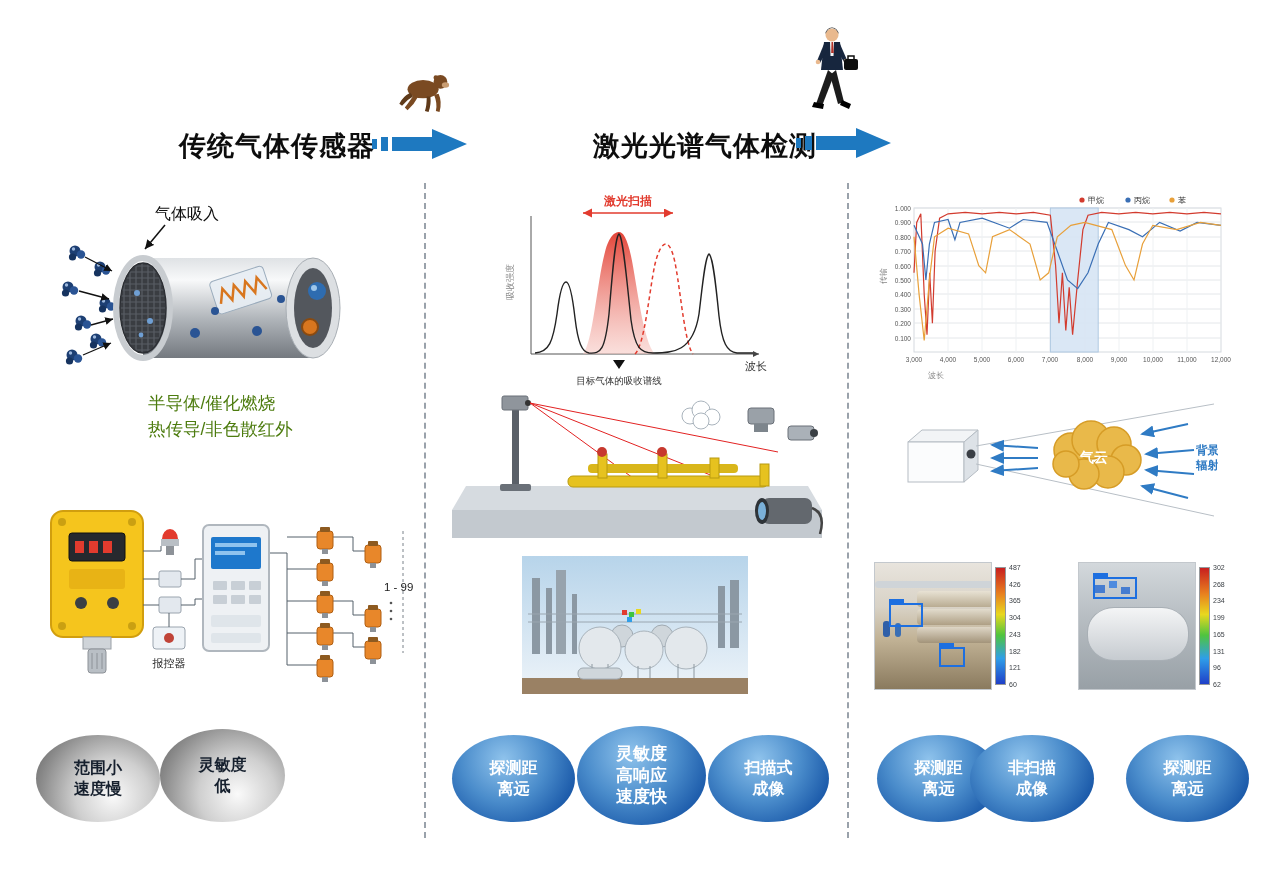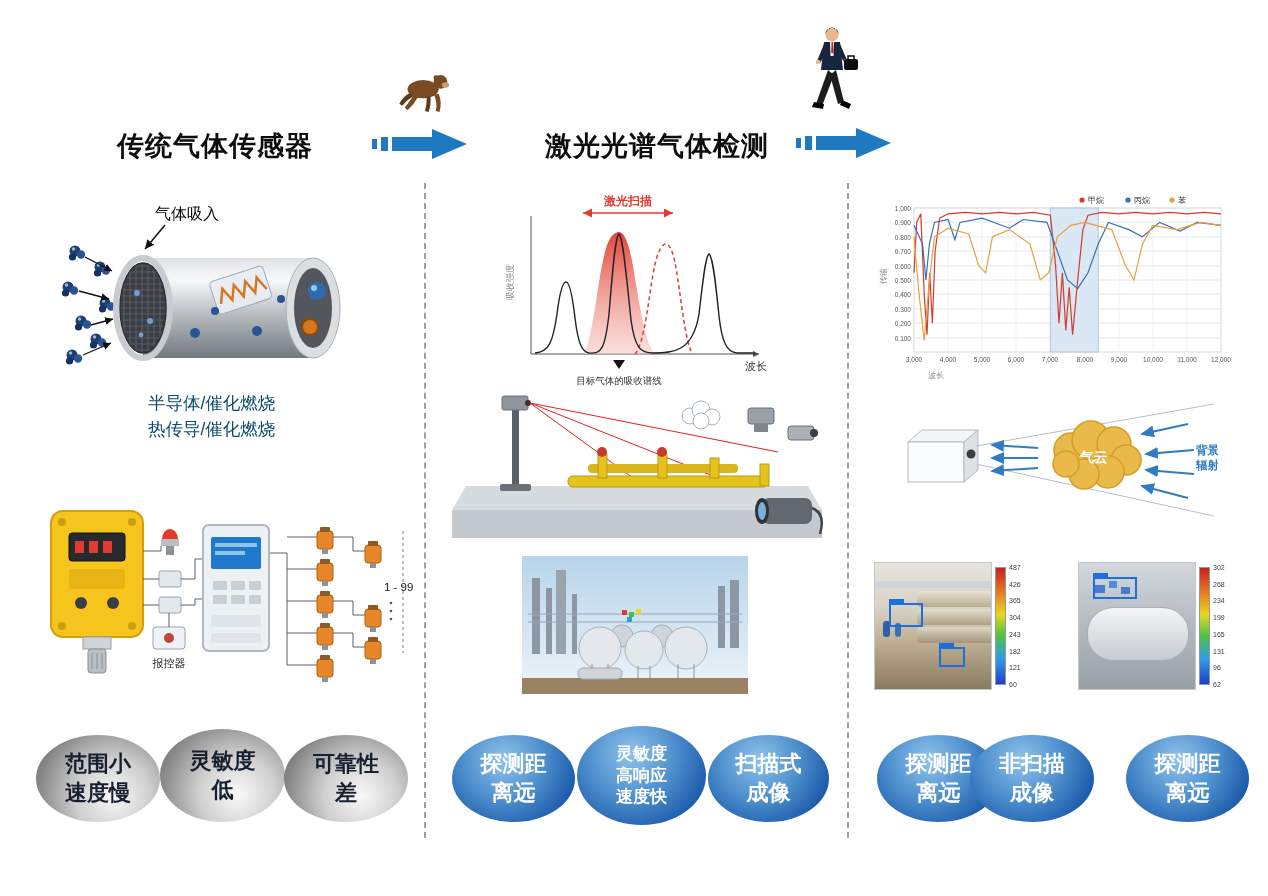--- a/index.html
+++ b/index.html
@@ -1,23 +1,23 @@
 <!DOCTYPE html>
 <html><head>
 <meta charset="utf-8">
 <style>
   *{margin:0;padding:0;box-sizing:border-box}
   html,body{background:#fff}
   body{font-family:"Liberation Sans","DejaVu Sans",sans-serif;color:#111}
   #canvas{position:relative;width:1268px;height:896px;background:#fff;overflow:hidden}
   .abs{position:absolute}
-  .title{position:absolute;width:320px;font-size:27px;font-weight:bold;text-align:center;letter-spacing:1px;color:#0d0d0d}
+  .title{position:absolute;width:320px;font-size:27px;font-weight:bold;text-align:right;letter-spacing:1px;color:#0d0d0d}
   .sep{position:absolute;top:183px;height:655px;width:0;border-left:2px dashed #9aa2ab}
-  .caption{position:absolute;font-size:17.5px;line-height:1.5;color:#0c4a6e}
-  .bubble{position:absolute;border-radius:50%;display:flex;flex-direction:column;align-items:center;justify-content:center;text-align:center;font-weight:bold;font-size:22px;line-height:1.28}
+  .caption{position:absolute;font-size:17.5px;line-height:1.5;color:#4d7c0f}
+  .bubble{position:absolute;border-radius:50%;display:flex;flex-direction:column;align-items:center;justify-content:center;text-align:center;font-weight:bold;font-size:16px;line-height:1.28}
   .bubble.gray{background:radial-gradient(circle at 62% 70%,#fafafa 0%,#cfcfcf 38%,#8e8e8e 72%,#5d5d5d 100%);color:#16202e}
   .bubble.blue{background:radial-gradient(circle at 42% 28%,#8fc3ec 0%,#4a8ccb 45%,#1d5cab 78%,#123c7c 100%);color:#fff}
   .bubble span:empty{display:none}
   svg text{font-family:"Liberation Sans","DejaVu Sans",sans-serif}
   .thermal{position:absolute;display:flex;gap:3px;height:130px}
   .thermal-img{position:relative;width:118px;height:128px;overflow:hidden;border:1px solid #c3c8cd}
   .cbar{width:11px;height:118px;margin-top:5px;background:linear-gradient(180deg,#c81f1f 0%,#e87f1f 22%,#e8d81f 40%,#4fc43f 58%,#2f9ee8 78%,#1f3fc8 100%);border:1px solid #95989b}
   .cvals{display:flex;flex-direction:column;justify-content:space-between;height:124px;margin-top:2px;font-size:7px;color:#3a3f44}
   .tbox{position:absolute;border:2px solid #1d6fe0}
   .tbox::before{content:"";position:absolute;top:-6px;left:-2px;width:15px;height:5px;background:#1d6fe0}
@@ -135,21 +135,21 @@
 
     <ellipse cx="88" cy="105" rx="27" ry="50" fill="none" stroke="#c8ccd0" stroke-width="6"></ellipse>
     <ellipse cx="88" cy="105" rx="23" ry="45" fill="url(#mesh)" stroke="#2c2f34" stroke-width="1.5"></ellipse>
     <circle cx="82" cy="90" r="3" fill="#6f9fd4"></circle>
       <circle cx="95" cy="118" r="3" fill="#6f9fd4"></circle>
       <circle cx="86" cy="132" r="2.4" fill="#6f9fd4"></circle>
   </svg>
 
   <div class="caption" style="left:148px;top:390px">
     <div>半导体/催化燃烧</div>
-    <div>热传导/催化燃烧</div>
+    <div>热传导/非色散红外</div>
   </div>
 
   <svg class="abs" style="left:35px;top:503px" width="385" height="192" viewBox="0 0 385 192">
     <defs>
       <g id="det">
         <rect x="0" y="4" width="16" height="18" rx="3" fill="#e8872a" stroke="#b05f12"></rect>
         <rect x="3" y="0" width="10" height="5" rx="1" fill="#8d5a20"></rect>
         <rect x="5" y="22" width="6" height="5" fill="#8d9298"></rect>
       </g>
     </defs>
@@ -241,25 +241,20 @@
   </svg>
 
   <div class="bubble gray" style="left:36px;top:735px;width:124px;height:87px">
     <span>范围小</span>
     <span>速度慢</span>
 
   </div>
   <div class="bubble gray" style="left:160px;top:729px;width:125px;height:93px">
     <span>灵敏度</span>
     <span>低</span>
-
-  </div>
-  <div class="bubble gray" style="left:284px;top:735px;width:124px;height:87px">
-    <span>可靠性</span>
-    <span>差</span>
 
   </div>
 
   <svg class="abs" style="left:497px;top:192px" width="282" height="202" viewBox="0 0 282 202">
     <defs>
       <linearGradient id="redg" x1="0" y1="0" x2="0" y2="1">
         <stop offset="0" stop-color="#e23b2e" stop-opacity="0.95"></stop>
         <stop offset="1" stop-color="#f6c5bf" stop-opacity="0.55"></stop>
       </linearGradient>
       <marker id="mB" markerWidth="8" markerHeight="8" refX="6" refY="3" orient="auto">

